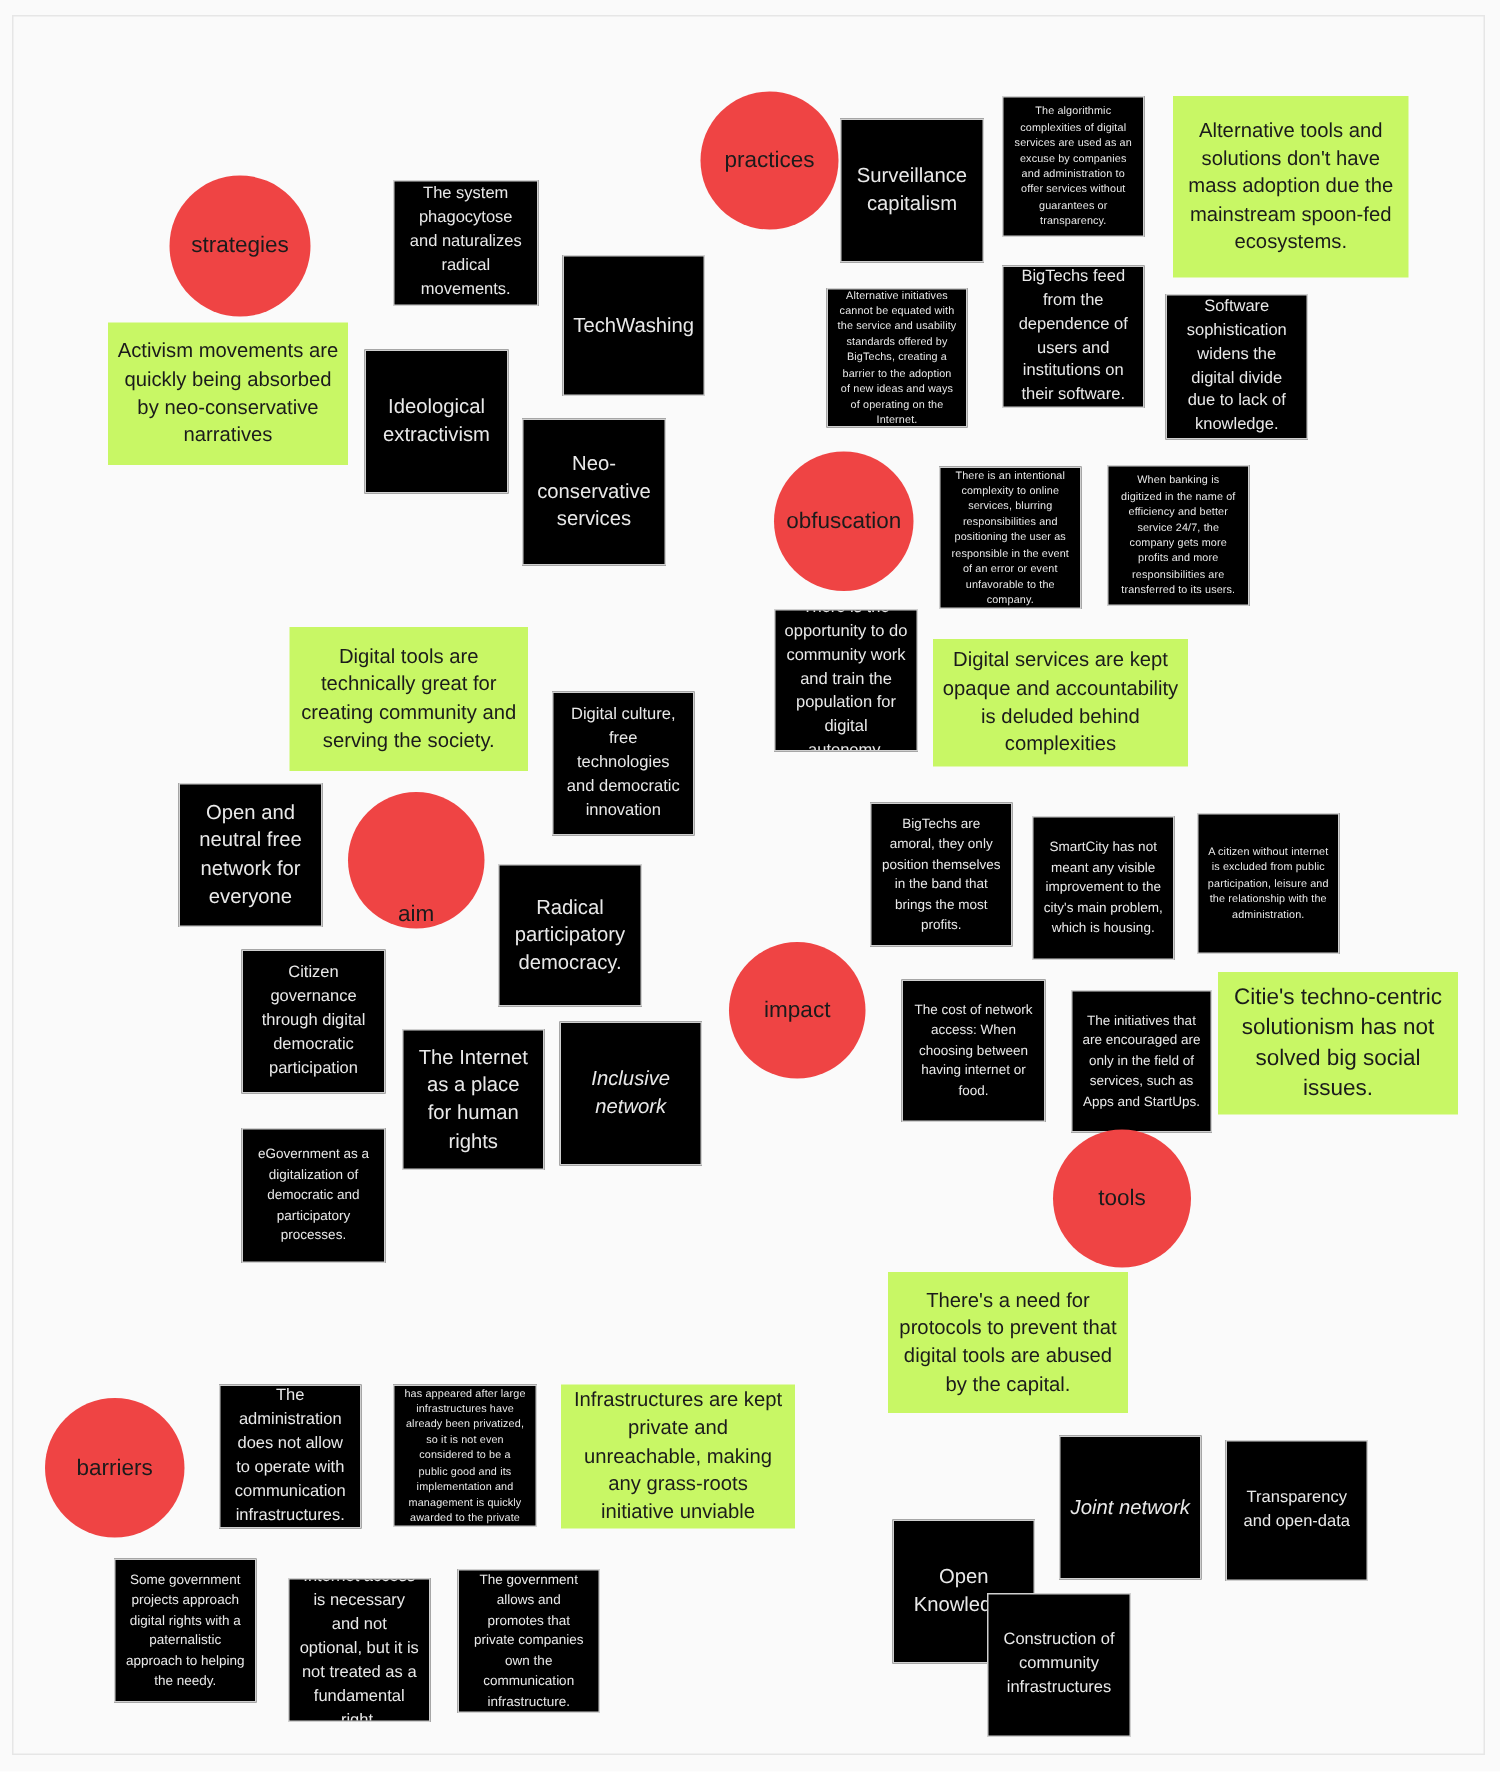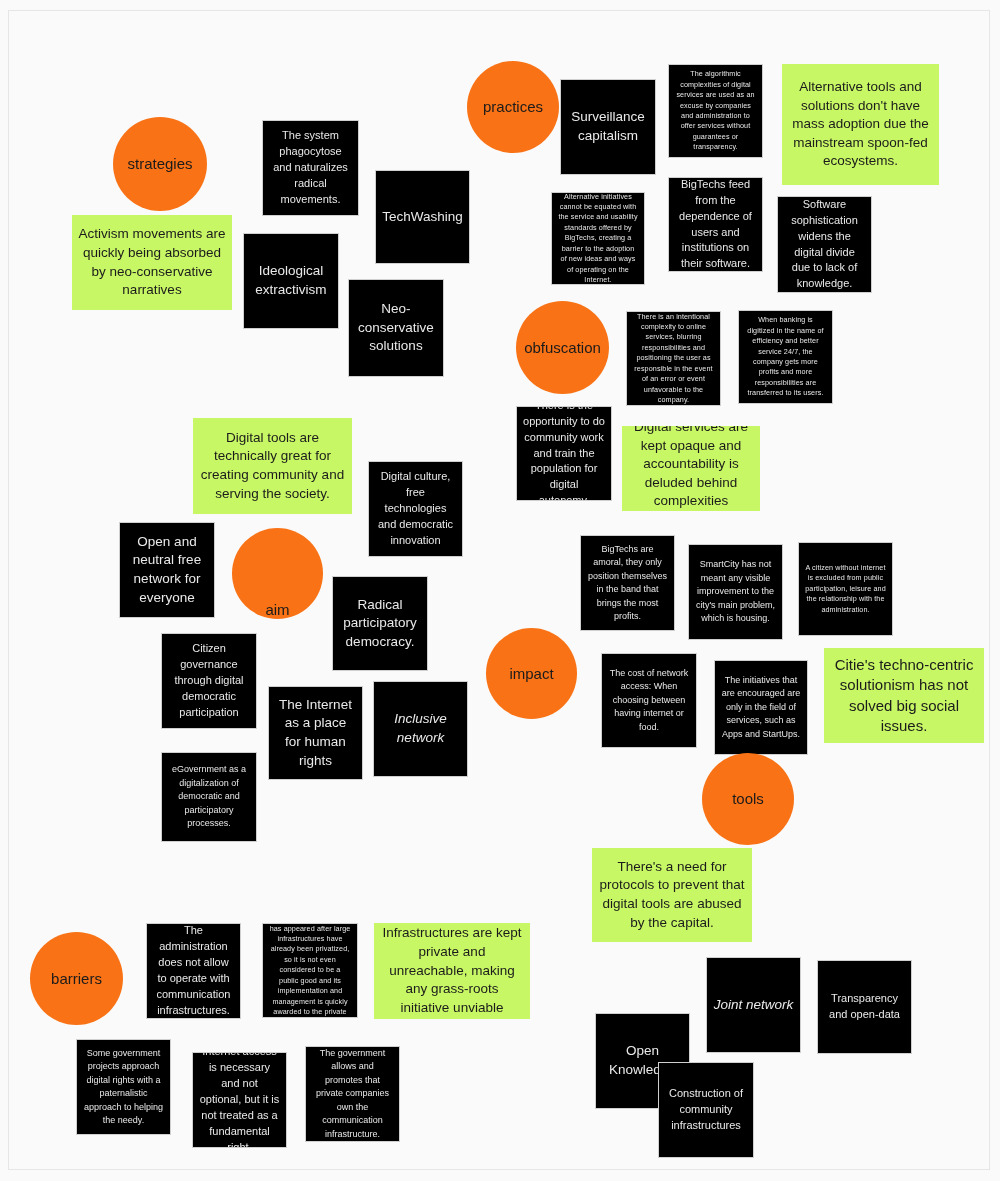--- a/index.html
+++ b/index.html
@@ -52,62 +52,62 @@
     color: #e9e9e9;
     border: 1px solid #cfcfcf;
   }
   
   .card-green {
     background: #c8f765;
     color: #1b1b1b;
   }
   
   .circle {
-    background: #f97316;
+    background: #ef4444;
     color: #1b1b1b;
     border-radius: 50%;
     font-size: 15px;
     line-height: 1.2;
   }
   
   .t-xs  { font-size: 7.2px;  line-height: 1.45; letter-spacing: .1px; }
   .t-sm  { font-size: 9px;    line-height: 1.5; }
   .t-md  { font-size: 11px;   line-height: 1.45; }
   .t-lg  { font-size: 13.5px; line-height: 1.38; }
-  .t-xl  { font-size: 15px;   line-height: 1.35; margin-left: 12px; }
+  .t-xl  { font-size: 15px;   line-height: 1.35; }
 </style>
 </head>
 <body>
 
 <div id="board">
 
   <div id="frame"></div>
 
   <div class="node circle" style="left:113px; top:117px; width:94px; height:94px;">
     <span class="txt">strategies</span>
   </div>
 
   <div class="node card-green t-lg" style="left:72px; top:215px; width:160px; height:95px;">
     <span class="txt">Activism movements are quickly being absorbed by neo-conservative narratives</span>
   </div>
 
-  <div class="node card-dark t-md" style="left:262px; top:120px; width:97px; height:96px;">
+  <div class="node card-dark t-md" style="left:262px; top:120px; width:97px; height:84px;">
     <span class="txt">The system phagocytose and naturalizes radical movements.</span>
   </div>
 
   <div class="node card-dark t-lg" style="left:375px; top:170px; width:95px; height:94px;">
     <span class="txt">TechWashing</span>
   </div>
 
   <div class="node card-dark t-lg" style="left:243px; top:233px; width:96px; height:96px;">
     <span class="txt">Ideological extractivism</span>
   </div>
 
   <div class="node card-dark t-lg" style="left:348px; top:279px; width:96px; height:98px;">
-    <span class="txt">Neo-conservative solutions</span>
+    <span class="txt">Neo-conservative services</span>
   </div>
 
   <div class="node circle" style="left:467px; top:61px; width:92px; height:92px;">
     <span class="txt">practices</span>
   </div>
 
   <div class="node card-dark t-lg" style="left:560px; top:79px; width:96px; height:96px;">
     <span class="txt">Surveillance capitalism</span>
   </div>
 
@@ -140,21 +140,21 @@
   </div>
 
   <div class="node card-dark t-xs" style="left:738px; top:310px; width:95px; height:94px;">
     <span class="txt">When banking is digitized in the name of efficiency and better service 24/7, the company gets more profits and more responsibilities are transferred to its users.</span>
   </div>
 
   <div class="node card-dark t-md" style="left:516px; top:406px; width:96px; height:95px;">
     <span class="txt">There is the opportunity to do community work and train the population for digital autonomy.</span>
   </div>
 
-  <div class="node card-green t-lg" style="left:622px; top:426px; width:138px; height:85px;align-items:flex-end;">
+  <div class="node card-green t-lg" style="left:622px; top:426px; width:170px; height:85px;">
     <span class="txt">Digital services are kept opaque and accountability is deluded behind complexities</span>
   </div>
 
   <div class="node card-green t-lg" style="left:193px; top:418px; width:159px; height:96px;">
     <span class="txt">Digital tools are technically great for creating community and serving the society.</span>
   </div>
 
   <div class="node card-dark t-md" style="left:368px; top:461px; width:95px; height:96px;">
     <span class="txt">Digital culture, free technologies and democratic innovation</span>
   </div>

